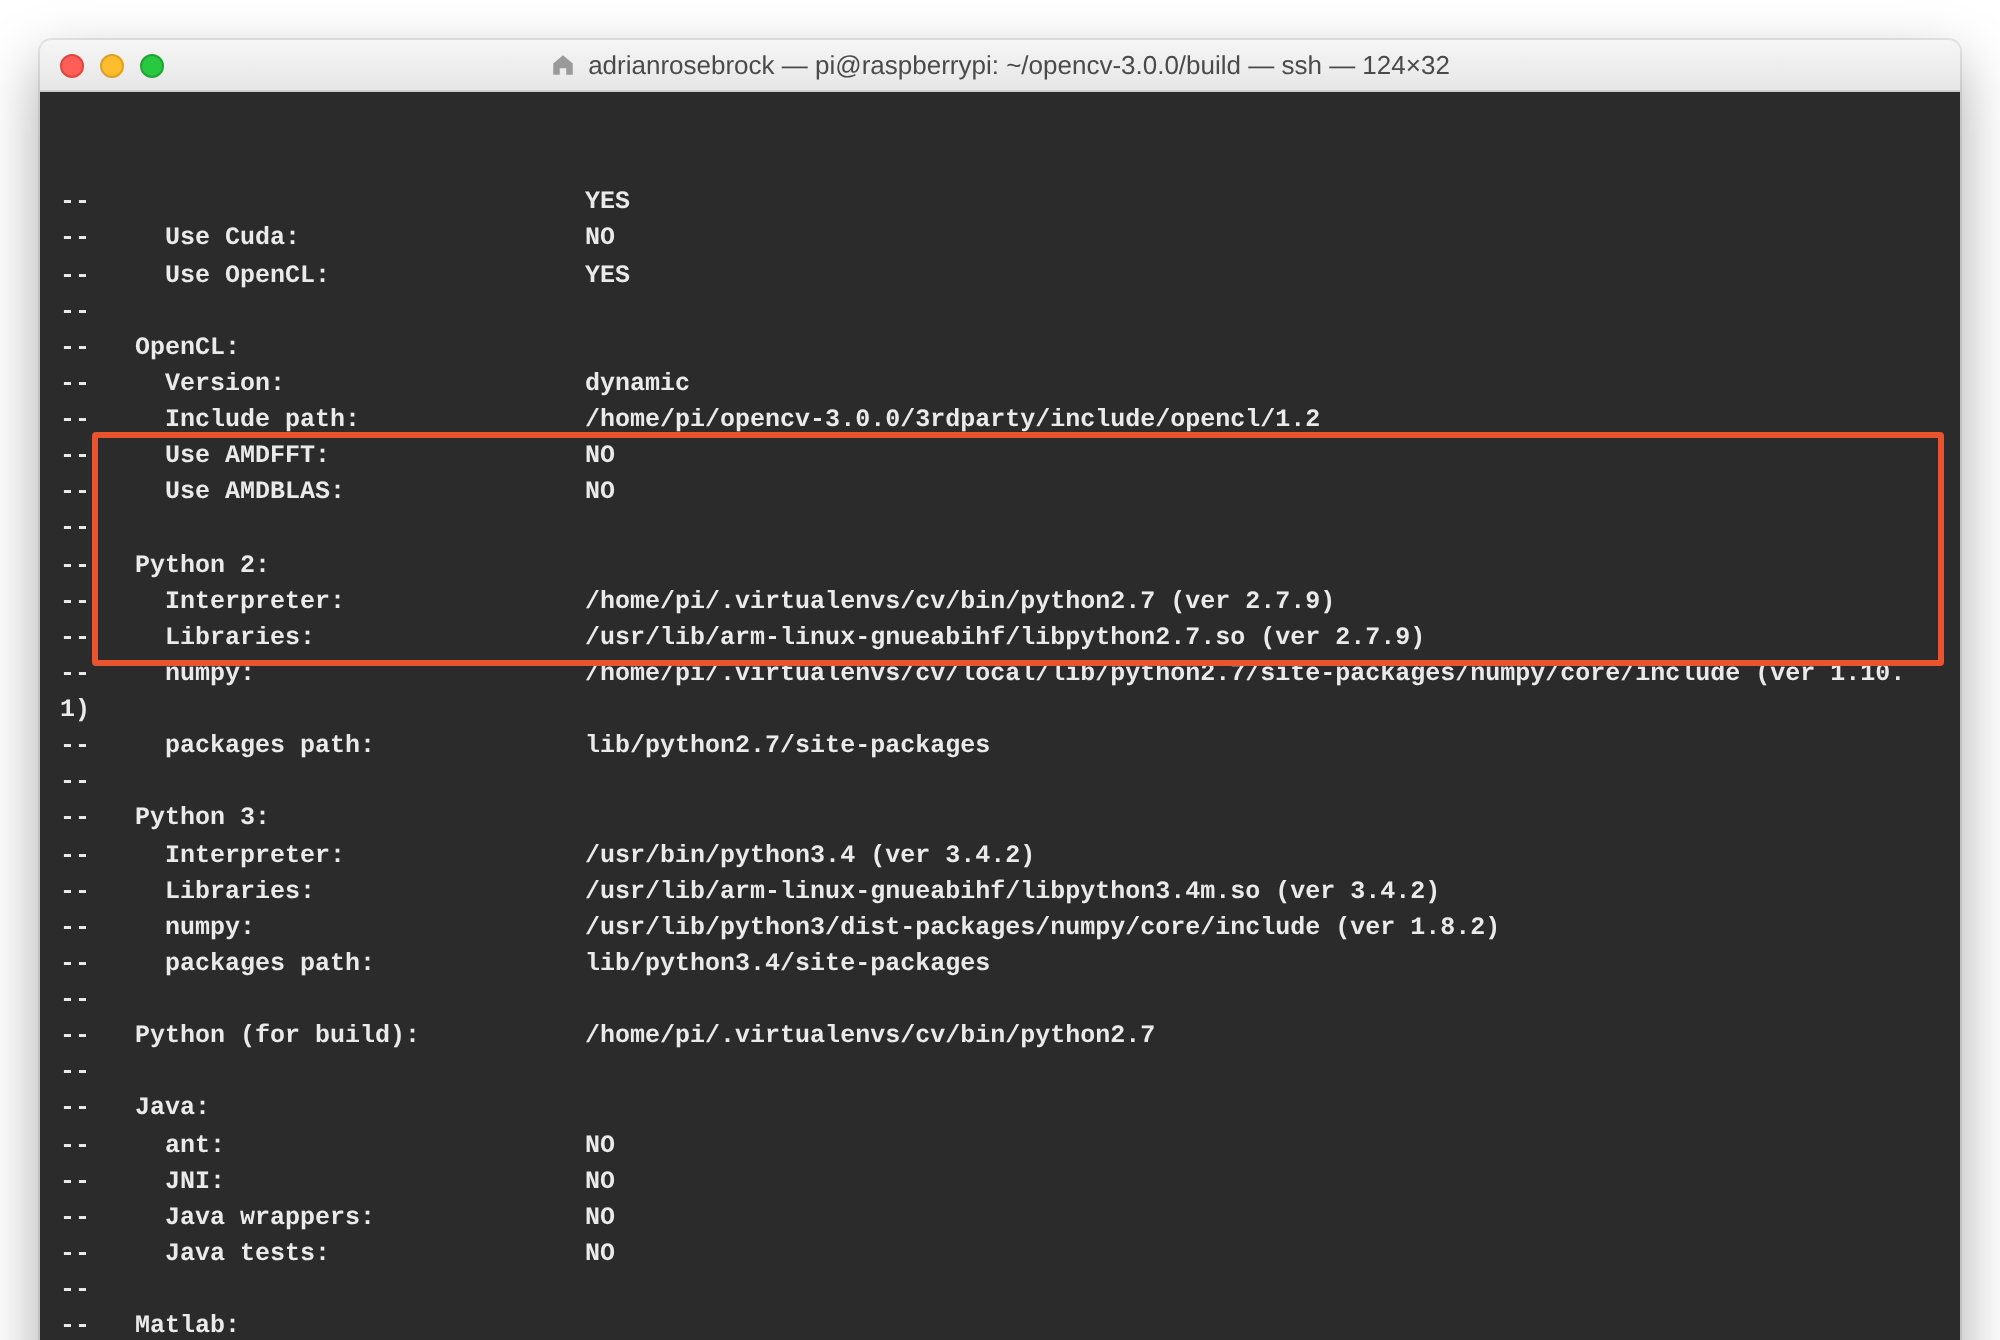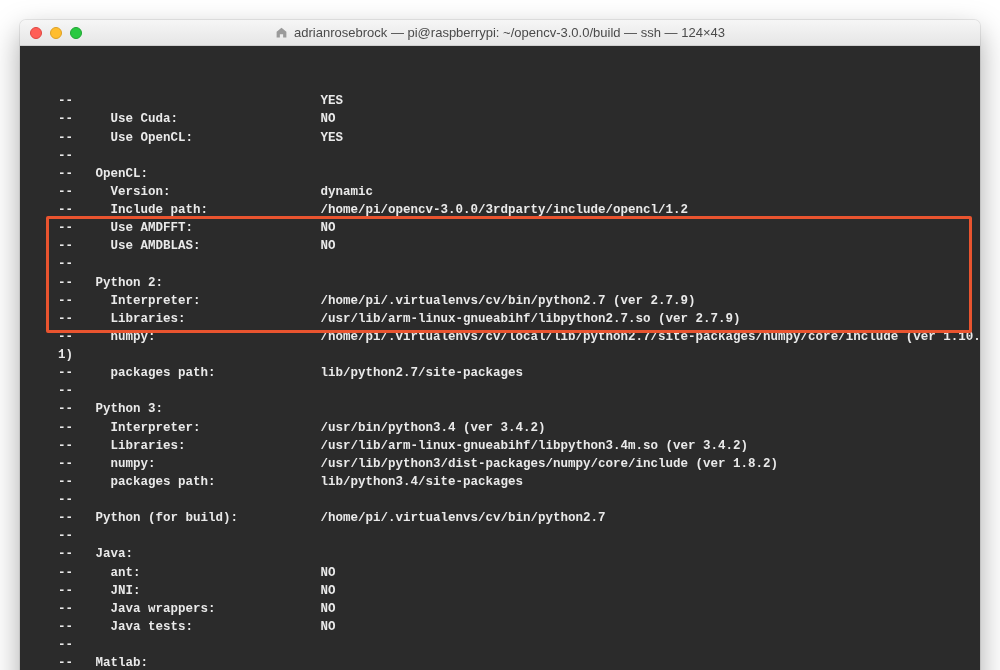--- a/index.html
+++ b/index.html
@@ -57,21 +57,21 @@
     color: #eaeaea;
     font-family: "Menlo", "Andale Mono", "Courier New", monospace;
     font-size: 12.5px;
     line-height: 1.45;
     padding: 10px 10px 6px 10px;
     font-weight: bold;
     white-space: pre;
     position: relative;
     min-height: 590px;
   }
-  .line { white-space: pre; margin-left: 28px; }
+  .line { white-space: pre; }
   .highlight-box {
     position: absolute;
     border: 3px solid #e9542f;
     border-radius: 2px;
     left: 26px;
     right: 8px;
     top: 170px;
     height: 117px;
     pointer-events: none;
   }
@@ -85,21 +85,21 @@
       <span class="dot red"></span>
       <span class="dot yellow"></span>
       <span class="dot green"></span>
     </div>
     <div class="title-text">
       <span class="home-icon">
         <svg viewBox="0 0 16 16" width="13" height="13">
           <path d="M8 2 L14 7 L14 14 L10 14 L10 10 L6 10 L6 14 L2 14 L2 7 Z" fill="#9a9a9a"></path>
         </svg>
       </span>
-      <span>adrianrosebrock — pi@raspberrypi: ~/opencv-3.0.0/build — ssh — 124×43</span>
+      <span>adrianrosebrock — pi@raspberrypi: ~/opencv-3.0.0/build — ssh — 124×32</span>
     </div>
   </div>
 
   <div class="terminal">
     <div id="lines-container"><div class="line">--                                 YES</div><div class="line">--     Use Cuda:                   NO</div><div class="line">--     Use OpenCL:                 YES</div><div class="line">--</div><div class="line">--   OpenCL:</div><div class="line">--     Version:                    dynamic</div><div class="line">--     Include path:               /home/pi/opencv-3.0.0/3rdparty/include/opencl/1.2</div><div class="line">--     Use AMDFFT:                 NO</div><div class="line">--     Use AMDBLAS:                NO</div><div class="line">--</div><div class="line">--   Python 2:</div><div class="line">--     Interpreter:                /home/pi/.virtualenvs/cv/bin/python2.7 (ver 2.7.9)</div><div class="line">--     Libraries:                  /usr/lib/arm-linux-gnueabihf/libpython2.7.so (ver 2.7.9)</div><div class="line">--     numpy:                      /home/pi/.virtualenvs/cv/local/lib/python2.7/site-packages/numpy/core/include (ver 1.10.</div><div class="line">1)</div><div class="line">--     packages path:              lib/python2.7/site-packages</div><div class="line">--</div><div class="line">--   Python 3:</div><div class="line">--     Interpreter:                /usr/bin/python3.4 (ver 3.4.2)</div><div class="line">--     Libraries:                  /usr/lib/arm-linux-gnueabihf/libpython3.4m.so (ver 3.4.2)</div><div class="line">--     numpy:                      /usr/lib/python3/dist-packages/numpy/core/include (ver 1.8.2)</div><div class="line">--     packages path:              lib/python3.4/site-packages</div><div class="line">--</div><div class="line">--   Python (for build):           /home/pi/.virtualenvs/cv/bin/python2.7</div><div class="line">--</div><div class="line">--   Java:</div><div class="line">--     ant:                        NO</div><div class="line">--     JNI:                        NO</div><div class="line">--     Java wrappers:              NO</div><div class="line">--     Java tests:                 NO</div><div class="line">--</div><div class="line">--   Matlab:</div></div>
     <div class="highlight-box"></div>
   </div>
 </div>
 
 </body></html>

